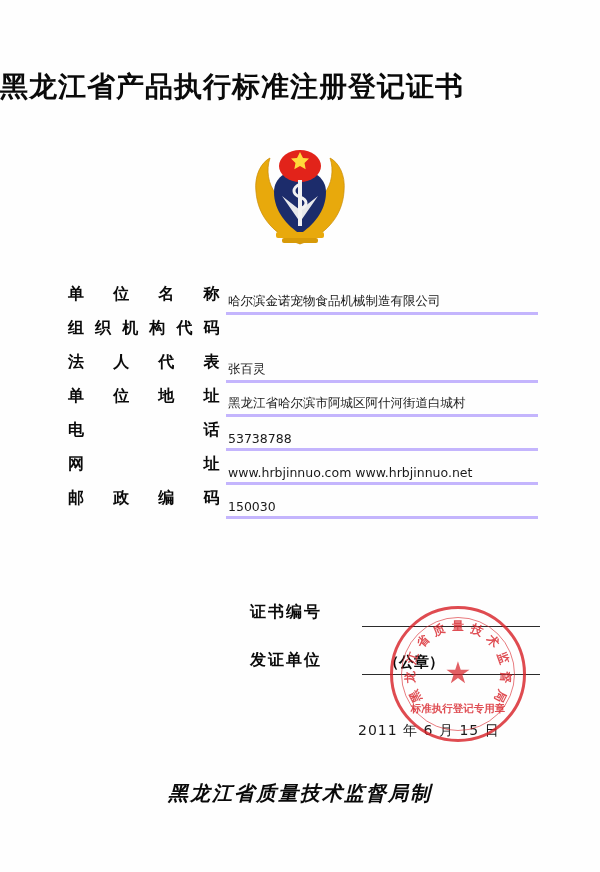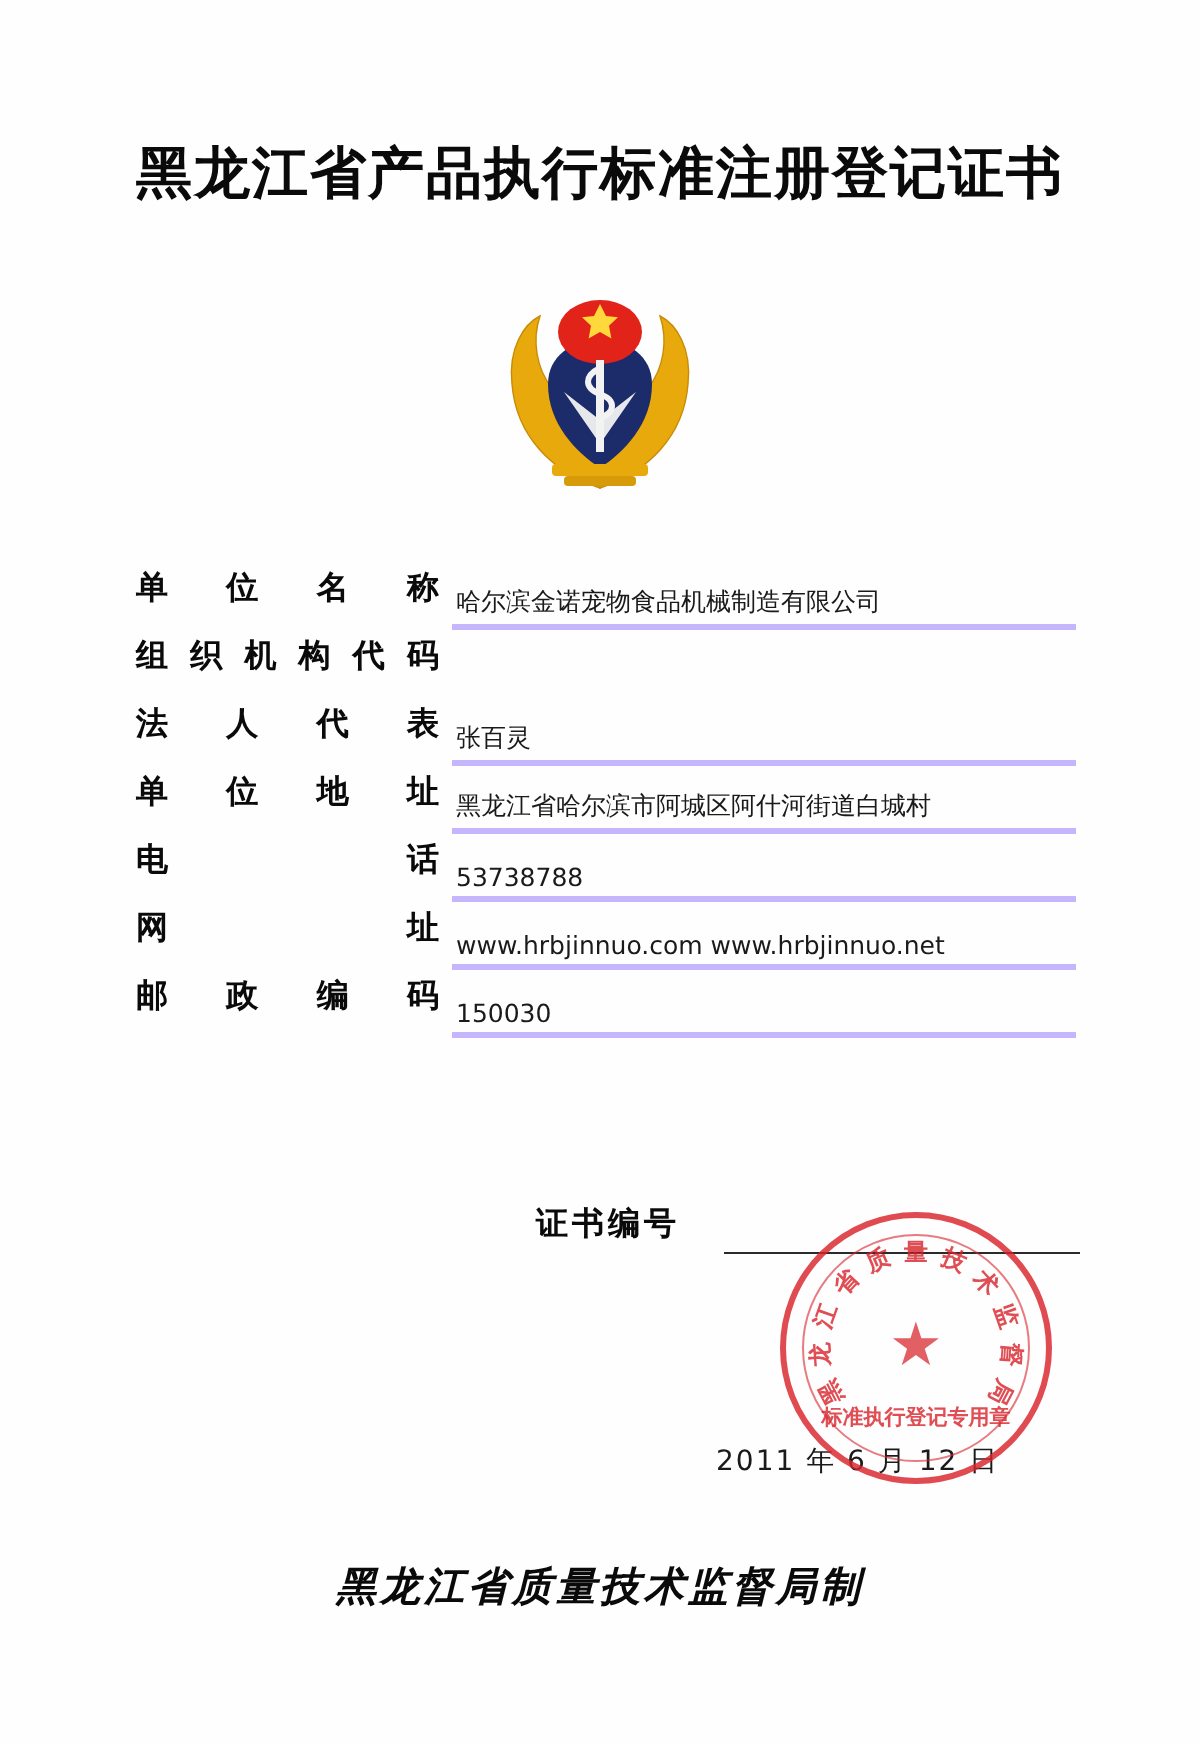--- a/index.html
+++ b/index.html
@@ -21,21 +21,21 @@
     height: 872px;
     background: #fefefe;
     box-sizing: border-box;
   }
   
   .cert-title {
     position: absolute;
     top: 68px;
     left: 0;
     width: 600px;
-    text-align: center;
+    text-align: left;
     font-family: "DejaVu Serif", "Liberation Serif", serif;
     font-weight: bold;
     font-size: 28px;
     letter-spacing: 1px;
     color: #0a0a0a;
   }
   
   .emblem {
     position: absolute;
     top: 140px;
@@ -100,21 +100,20 @@
   .lower-label {
     position: absolute;
     left: 0;
     top: 4px;
     width: 108px;
     font-family: "DejaVu Serif", "Liberation Serif", serif;
     font-weight: bold;
     font-size: 16px;
     letter-spacing: 2px;
     color: #0a0a0a;
-    text-align: center;
   }
   .lower-line {
     position: absolute;
     left: 112px;
     right: 0;
     top: 0;
     height: 28px;
     border-bottom: 1px solid #2b2b2b;
   }
   .lower-value {
@@ -326,28 +325,34 @@
 
   </div>
 
   <div class="lower">
     <div class="lower-row">
       <div class="lower-label">证书编号</div>
       <div class="lower-line">
         <div class="lower-value"></div>
       </div>
     </div>
+    <div class="lower-row">
+      <div class="lower-label">发证单位</div>
+      <div class="lower-line">
+        <div class="lower-value">（公章）</div>
+      </div>
+    </div>
   </div>
 
   <div class="date-row">
     <span class="num">2011</span>
     <span>年</span>
     <span class="num">6</span>
     <span>月</span>
-    <span class="num">12</span>
+    <span class="num">15</span>
     <span>日</span>
   </div>
 
   <div class="seal">
     <div class="seal-ring"></div>
     <div class="seal-ring inner"></div>
     <div class="seal-star">★</div>
     <div class="seal-text" id="seal-arc">
         <span style="transform: translate(-50%, -56px) rotate(-117.5deg); transform-origin: 50% 56px;">黑</span>
         <span style="transform: translate(-50%, -56px) rotate(-94deg); transform-origin: 50% 56px;">龙</span>

